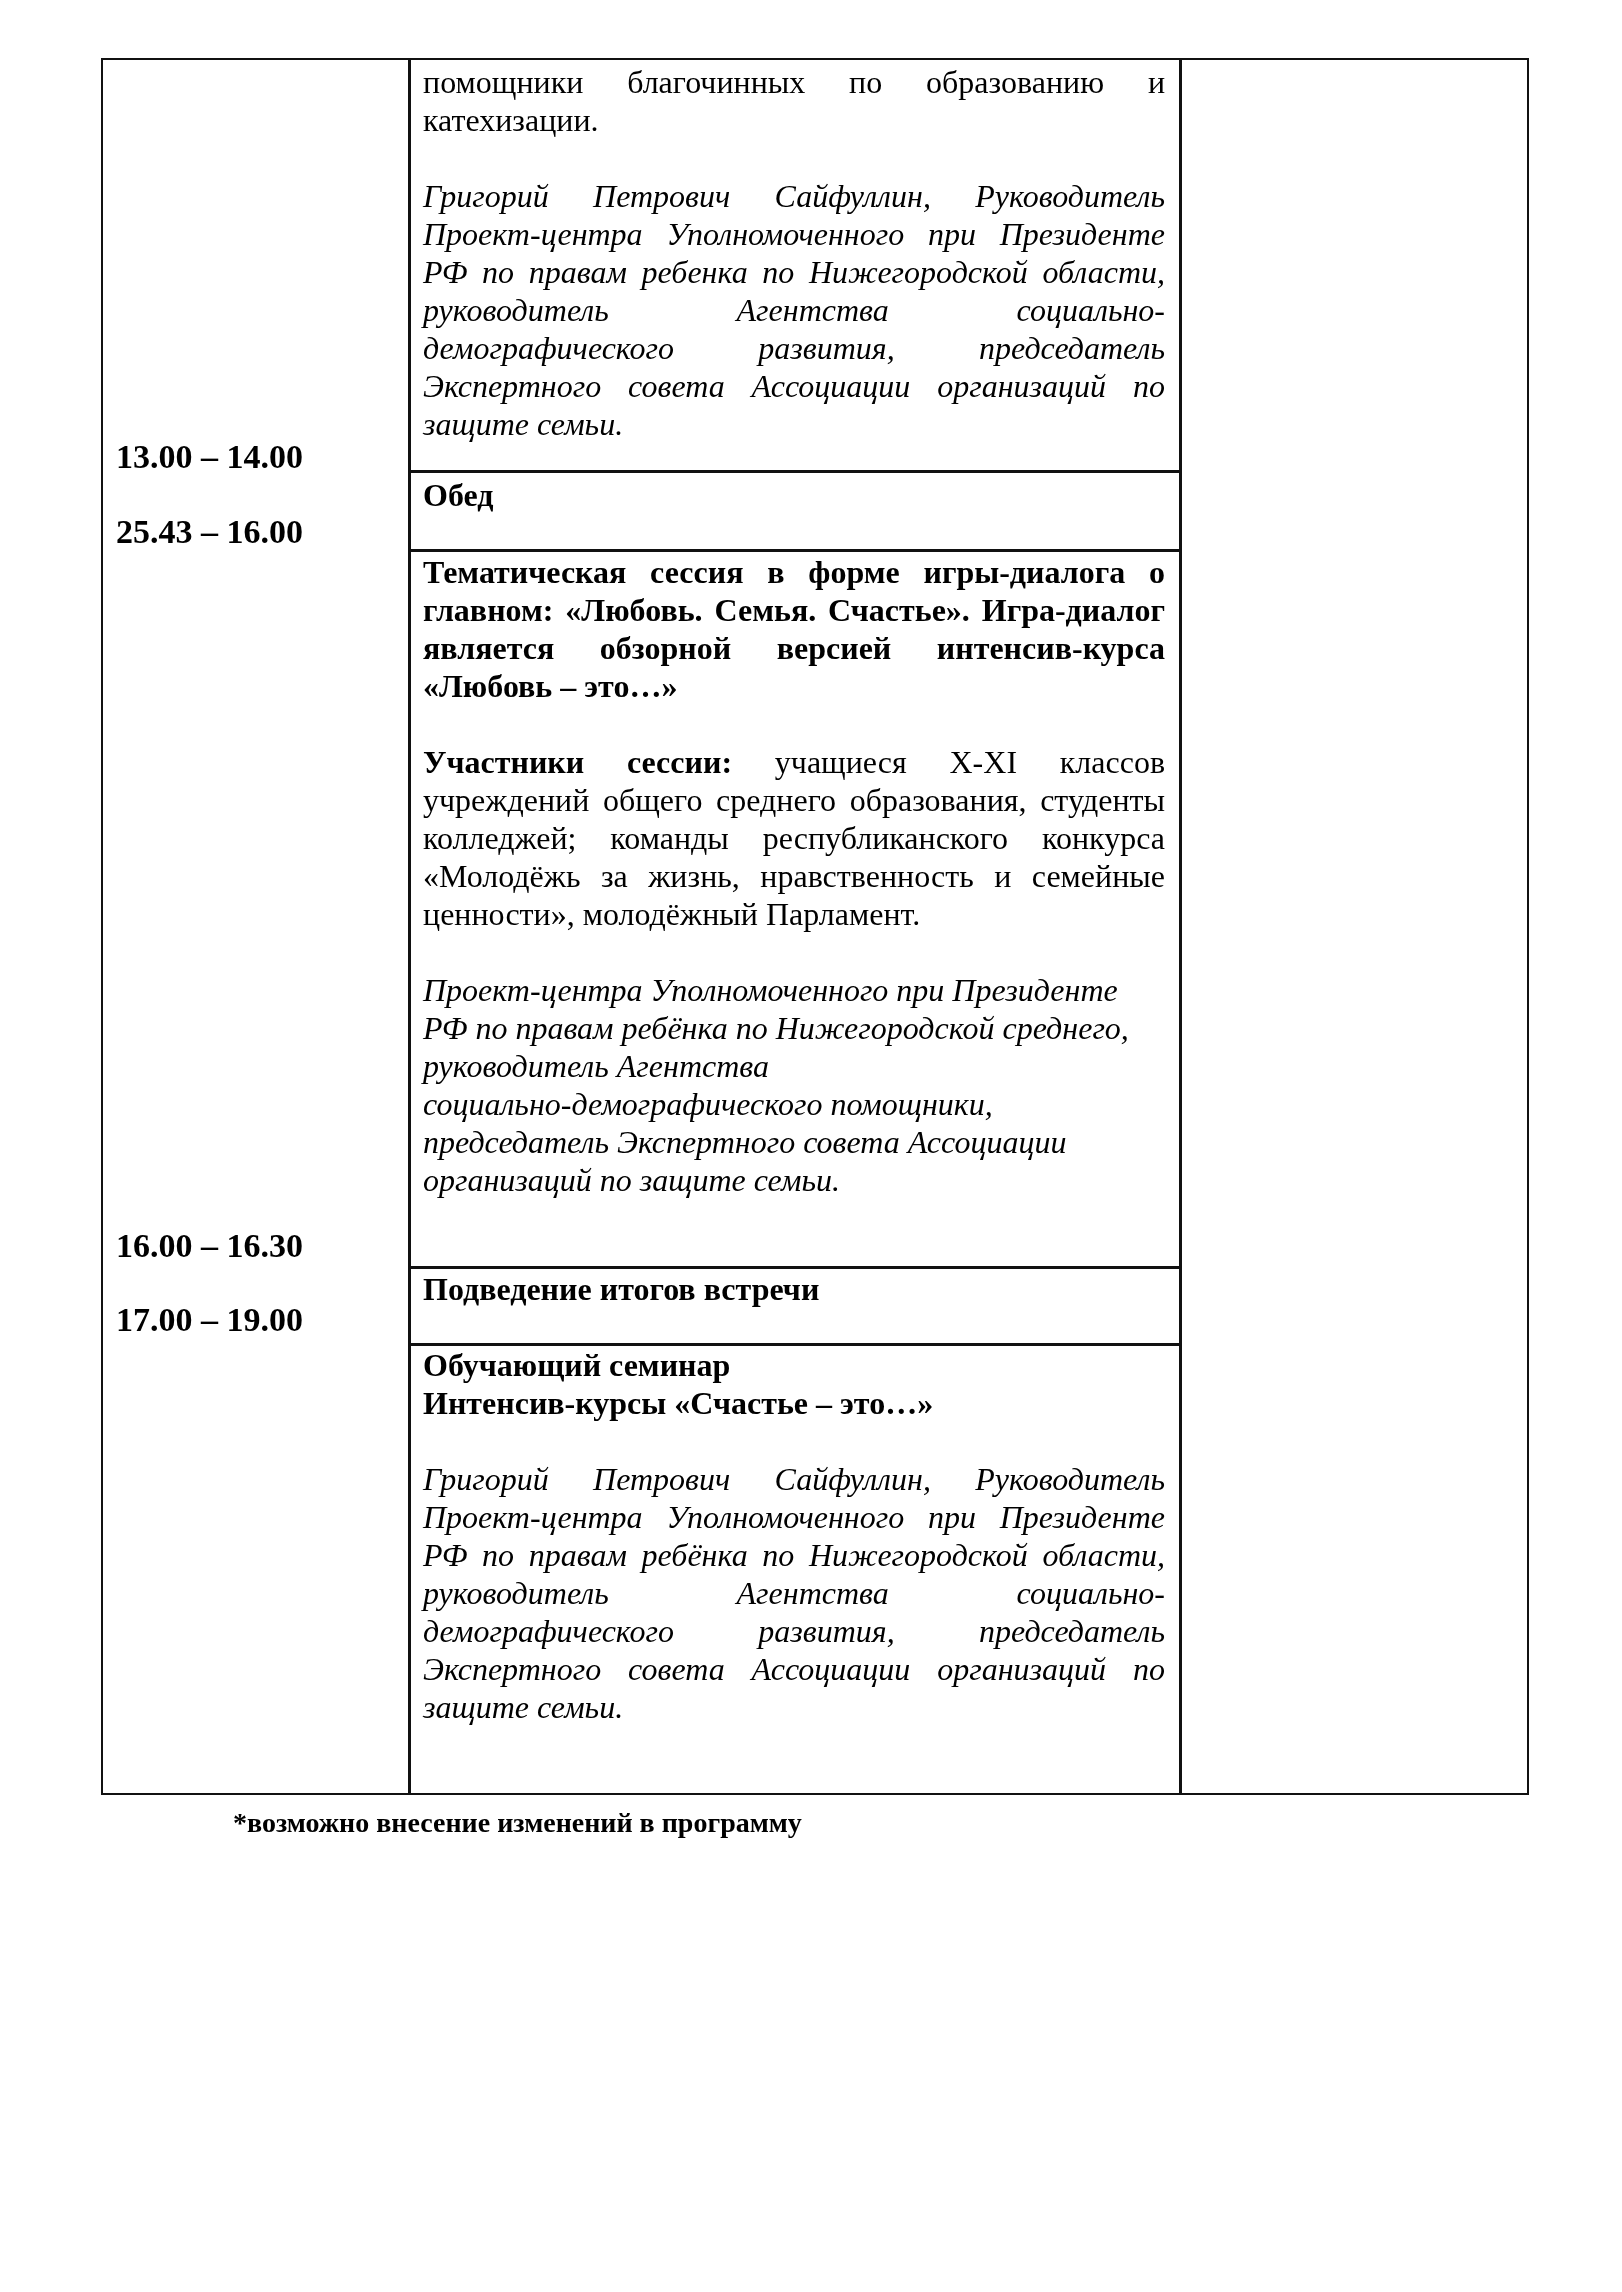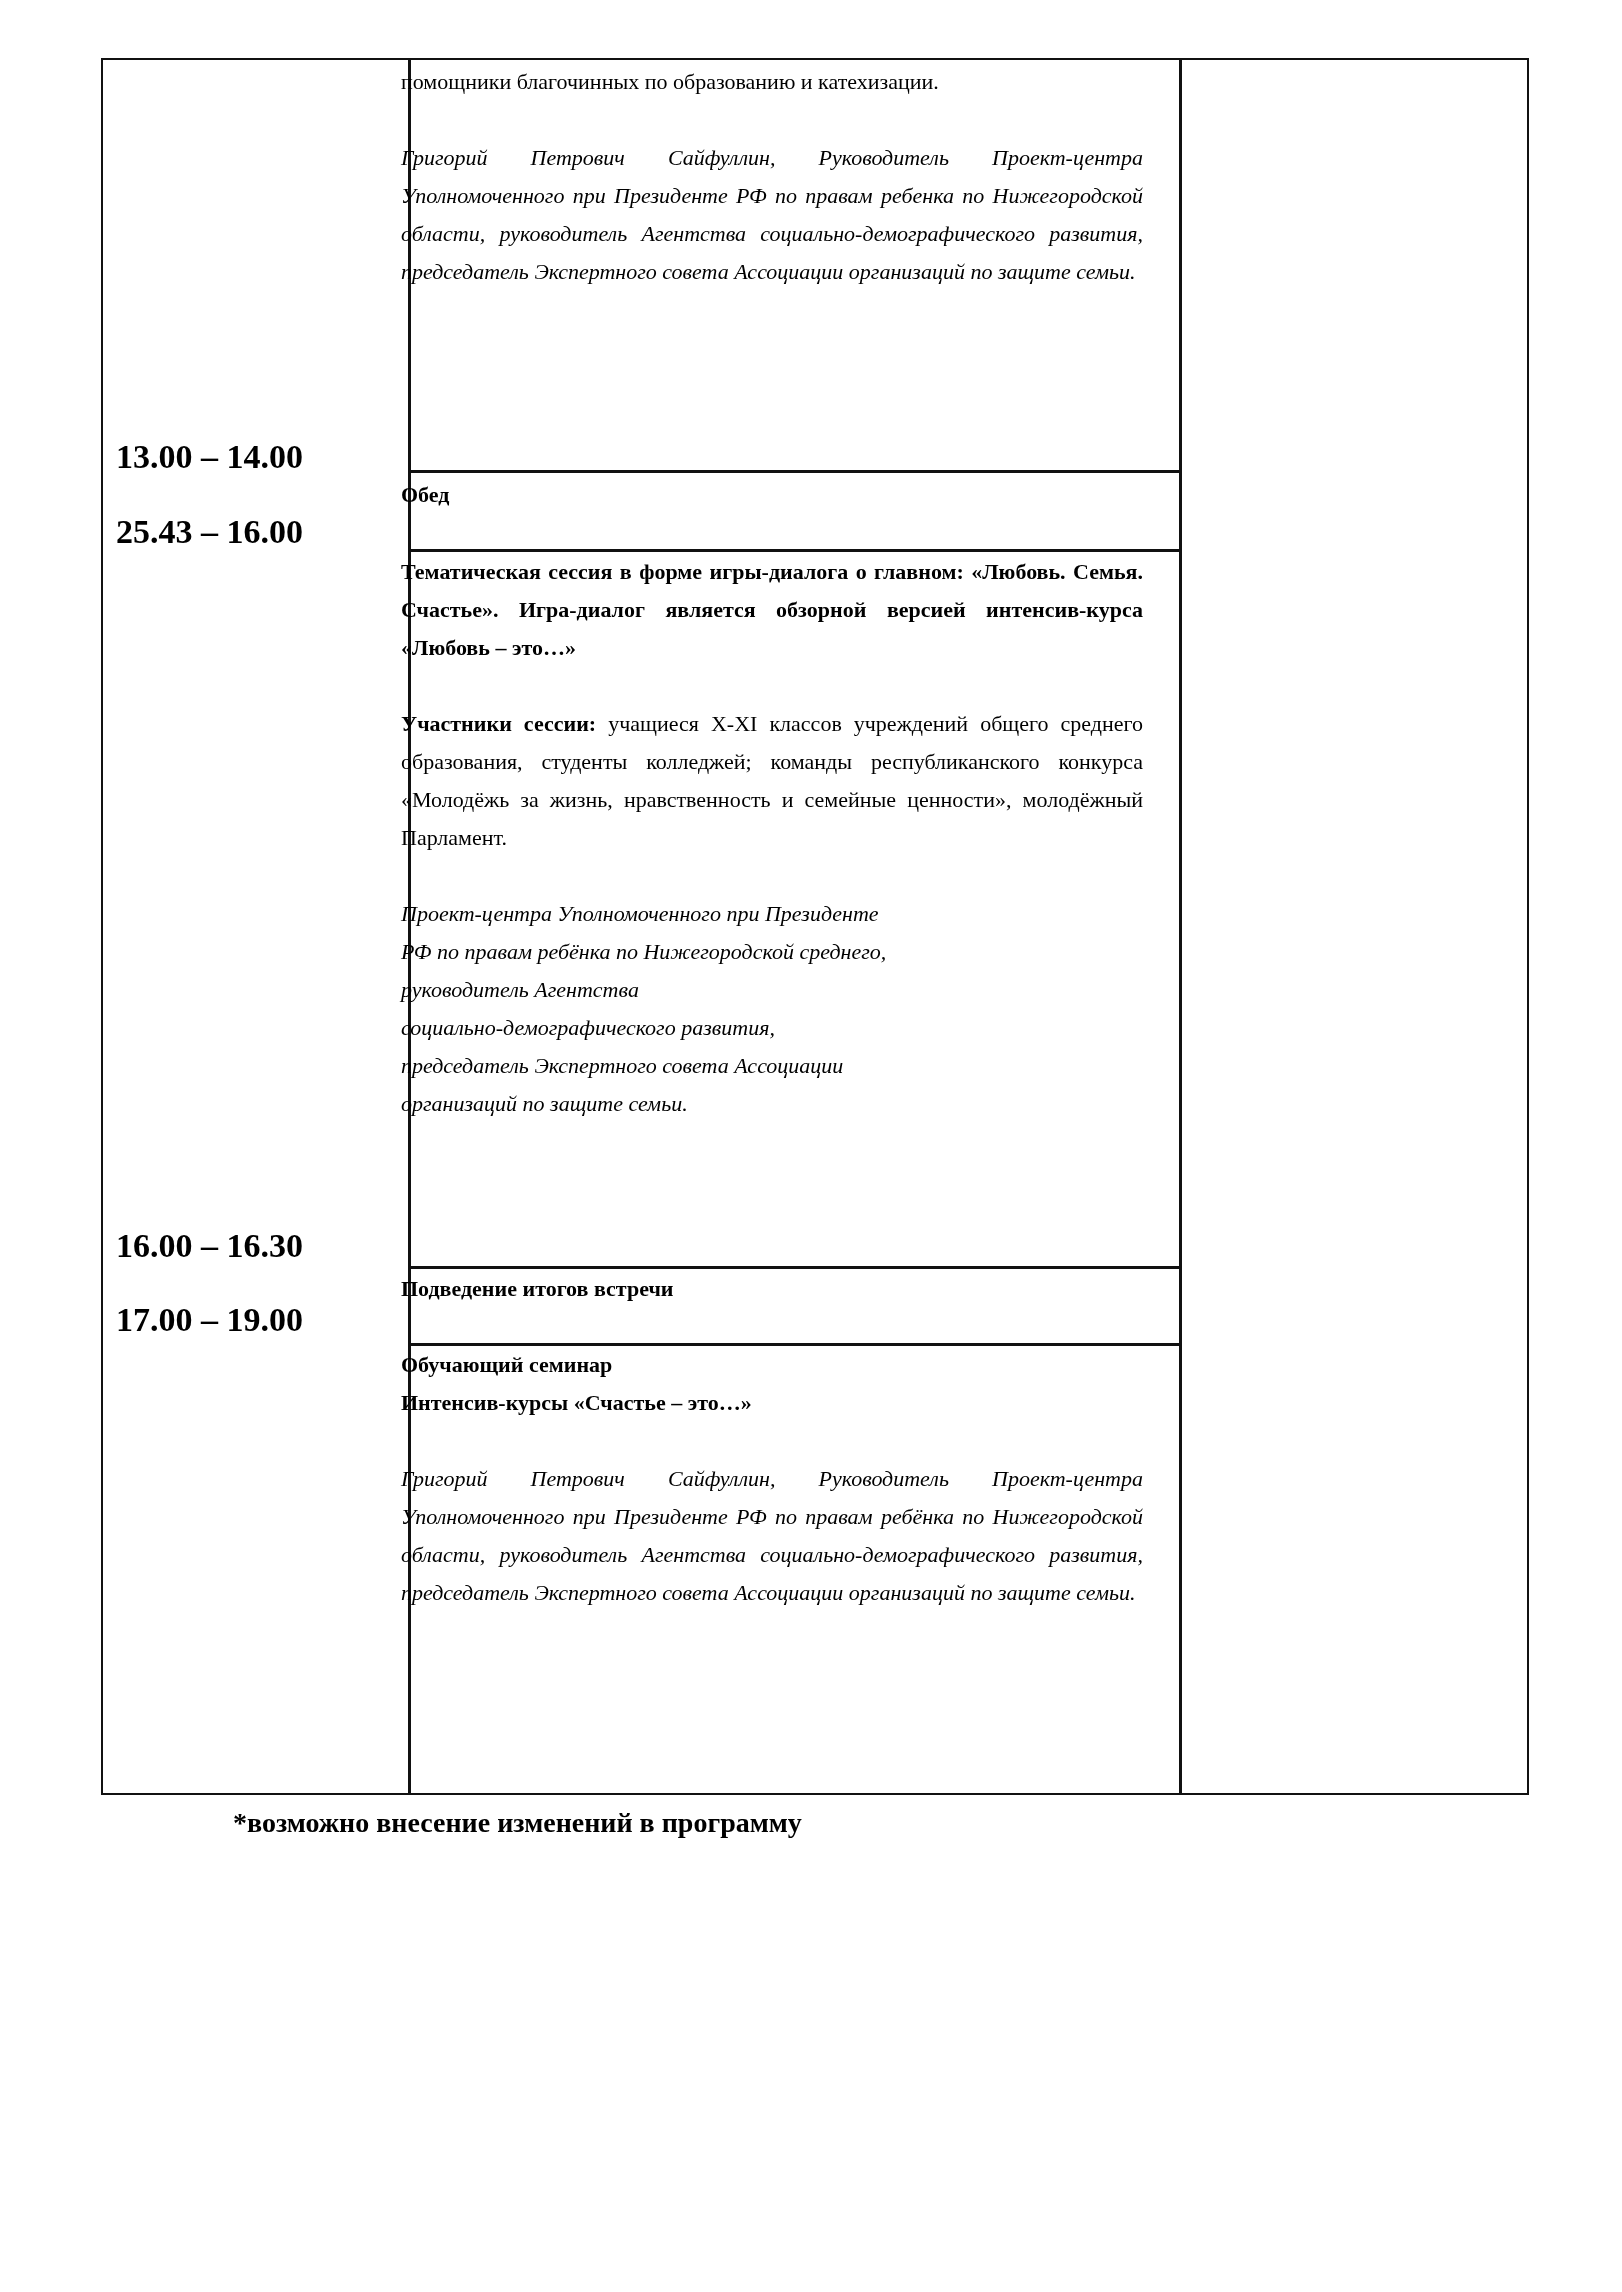--- a/index.html
+++ b/index.html
@@ -4,21 +4,21 @@
 <style>
   html, body { margin:0; padding:0; background:#ffffff; }
   body { width:1623px; height:2293px; position:relative; overflow:hidden;
          font-family:"Liberation Serif","DejaVu Serif",serif; color:#000; }
   .page { position:absolute; left:0; top:0; width:1623px; height:2293px; background:#fff; }
   .tbl { position:absolute; left:101px; top:58px; width:1428px; height:1737px;
          border:2.7px solid #111; box-sizing:border-box; }
   .vline { position:absolute; top:58px; width:2.7px; height:1737px; background:#111; }
   .hline { position:absolute; left:409px; width:773px; height:2.7px; background:#111; }
   .time { position:absolute; left:116px; font-weight:bold; font-size:34px; line-height:38px; white-space:nowrap; }
-  .cell { position:absolute; left:401px; width:742px; font-size:22px; line-height:38px; }
+  .cell { position:absolute; left:423px; width:742px; font-size:32px; line-height:38px; }
   .cell p { margin:0; }
   .just { text-align:justify; }
   .left { text-align:left; }
   .it { font-style:italic; }
   .b { font-weight:bold; }
   .gap { height:38px; }
   .footnote { position:absolute; left:233px; top:1804px; font-weight:bold; font-size:28px; line-height:38px; white-space:nowrap; }
   .col3 { position:absolute; left:1182px; top:61px; width:344px; height:1731px; }
 </style>
 </head>
@@ -52,21 +52,21 @@
 
   <div class="cell" style="top:553px;">
     <p class="just b">Тематическая сессия в форме игры-диалога о главном: «Любовь. Семья. Счастье». Игра-диалог является обзорной версией интенсив-курса «Любовь – это…»</p>
     <div class="gap"></div>
     <p class="just"><span class="b">Участники сессии:</span> <span>учащиеся X-XI классов учреждений общего среднего образования, студенты колледжей; команды республиканского конкурса «Молодёжь за жизнь, нравственность и семейные ценности», молодёжный Парламент.</span></p>
     <div class="gap"></div>
     <div class="it left">
       <div>Проект-центра Уполномоченного при Президенте</div>
       <div>РФ по правам ребёнка по Нижегородской среднего,</div>
       <div>руководитель Агентства</div>
-      <div>социально-демографического развития,</div>
+      <div>социально-демографического помощники,</div>
       <div>председатель Экспертного совета Ассоциации</div>
       <div>организаций по защите семьи.</div>
     </div>
   </div>
 
   <div class="cell" style="top:1270px;">
     <p class="b">Подведение итогов встречи</p>
   </div>
 
   <div class="cell" style="top:1346px;">

